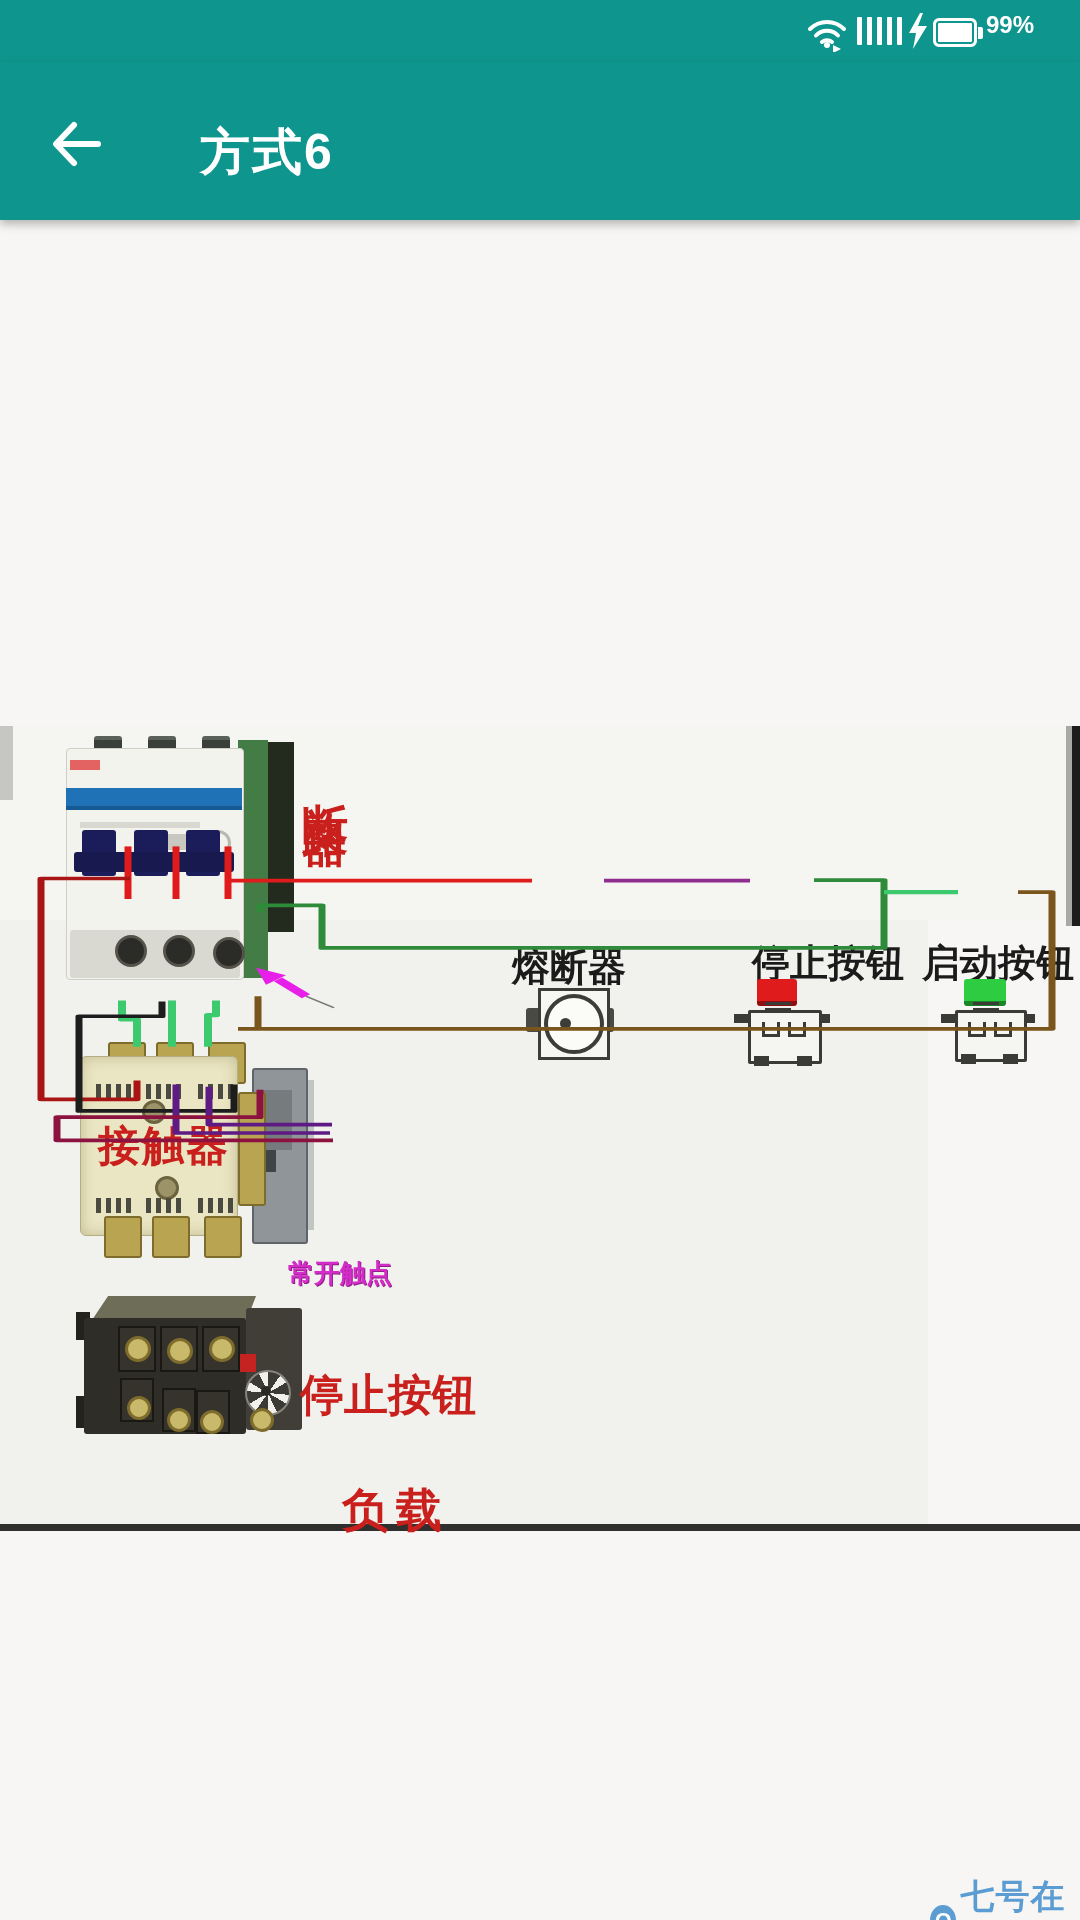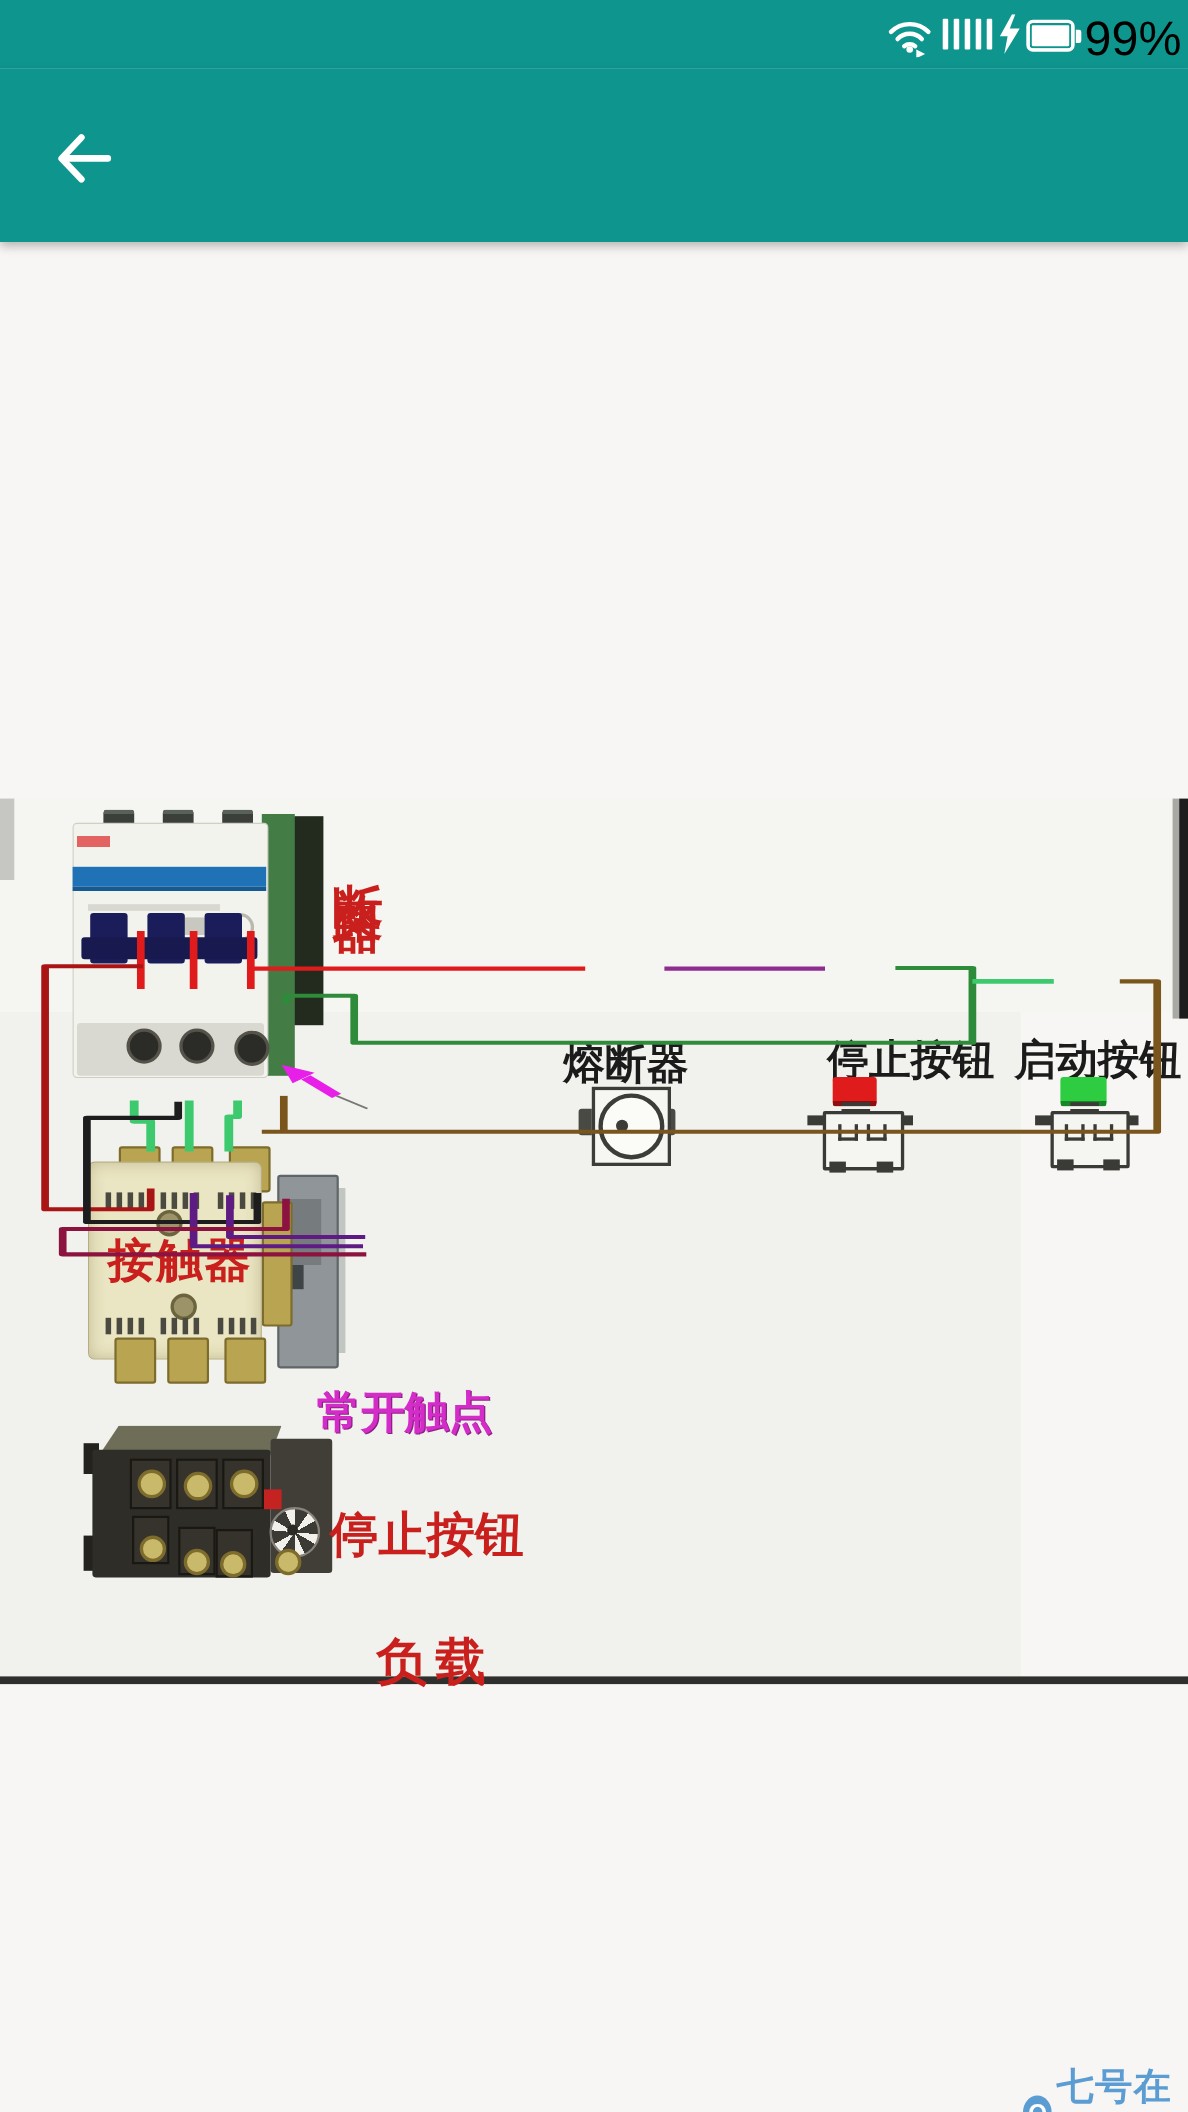--- a/index.html
+++ b/index.html
@@ -12,31 +12,31 @@
     --arrow-magenta:#e81fe8;
   }
   html,body{margin:0;padding:0;}
   body{font-family:"Liberation Sans","DejaVu Sans",sans-serif;}
   #app{position:relative;width:1080px;height:1920px;background:var(--page-bg);overflow:hidden;}
   .abs{position:absolute;}
   
   #statusbar{left:0;top:0;width:1080px;height:62px;background:var(--teal);}
   #appbar{left:0;top:62px;width:1080px;height:158px;background:var(--teal);box-shadow:0 4px 9px rgba(0,0,0,.28);}
   .sb-icon{display:inline-block;vertical-align:middle;}
-  #battery-pct{color:#000000;font-size:44px;font-weight:400;}
+  #battery-pct{color:#ffffff;font-size:24px;font-weight:700;}
   .sigbar{width:5px;height:28px;background:#fff;border-radius:1px;display:inline-block;margin-right:5px;}
   #battery-body{width:38px;height:23px;border:3px solid #fff;border-radius:6px;background:#fff;box-shadow:inset 0 0 0 2px var(--teal);}
   #battery-nub{width:5px;height:12px;background:#fff;border-radius:0 2px 2px 0;margin-left:1px;}
   #page-title{color:#fff;font-size:50px;font-weight:700;letter-spacing:2px;}
   
   #photo{left:0;top:726px;width:928px;height:805px;background:var(--photo-bg);}
   .lbl{font-weight:700;white-space:nowrap;}
   .lbl-black{color:var(--label-black);font-size:38px;}
   .lbl-red{color:var(--label-red);font-size:44px;}
-  .lbl-magenta{color:var(--label-magenta);font-size:40px;text-shadow:1px 1px 0 #8d1f86;font-family:Liberation Serif, serif;}
+  .lbl-magenta{color:var(--label-magenta);font-size:26px;text-shadow:1px 1px 0 #8d1f86;font-family:Liberation Serif, serif;}
   #breaker-label{writing-mode:vertical-rl;text-orientation:upright;font-size:46px;letter-spacing:10px;line-height:56px;}
   .wire{fill:none;stroke-linejoin:round;stroke-linecap:butt;}
   .w-red{stroke:var(--wire-red);stroke-width:7;}
   .w-darkred{stroke:var(--wire-dark-red);stroke-width:7;}
   .w-greenb{stroke:var(--wire-green-bright);stroke-width:8;}
   .w-greend{stroke:var(--wire-green-dark);stroke-width:7;}
   .w-purple{stroke:var(--wire-purple);stroke-width:7;}
   .w-brown{stroke:var(--wire-brown);stroke-width:7;}
   .w-black{stroke:var(--wire-black);stroke-width:7;}
   .w-loadp{stroke:var(--wire-load-purple);stroke-width:7;}
@@ -82,20 +82,21 @@
 
   <div class="abs" id="appbar">
     <span class="abs" style="left:48px;top:56px;">
       <span>
         <svg width="58" height="52" viewBox="0 0 58 52">
           <path d="M26 7 L8 26 L26 45" stroke="#fff" stroke-width="6" fill="none" stroke-linecap="round" stroke-linejoin="round"></path>
           <path d="M9 26 H50" stroke="#fff" stroke-width="6" stroke-linecap="round"></path>
         </svg>
       </span>
     </span>
+    <span class="abs" id="page-title" style="left:200px;top:57px;">方式6</span>
   </div>
 
   <div class="abs" id="photo">
 
     <div class="abs" style="left:0;top:0;width:1080px;height:194px;background:#f5f5f1;"></div>
     <div class="abs" style="left:0;top:0;width:13px;height:74px;background:#c6c6c3;"></div>
     <div class="abs" style="left:1066px;top:0;width:6px;height:200px;background:#a8a8a4;"></div>
     <div class="abs" style="left:1072px;top:0;width:8px;height:200px;background:#1c1c1c;"></div>
     <div class="abs" style="left:0;top:798px;width:1080px;height:7px;background:#2f2f2d;"></div>
 

